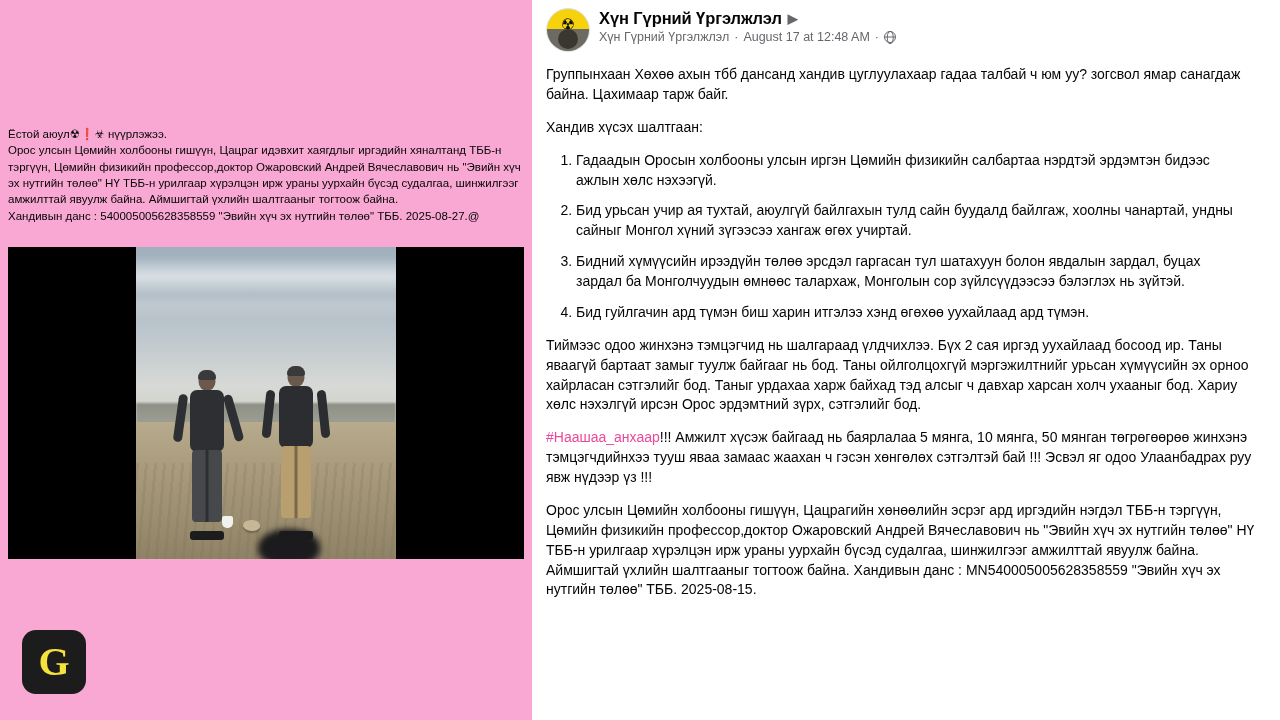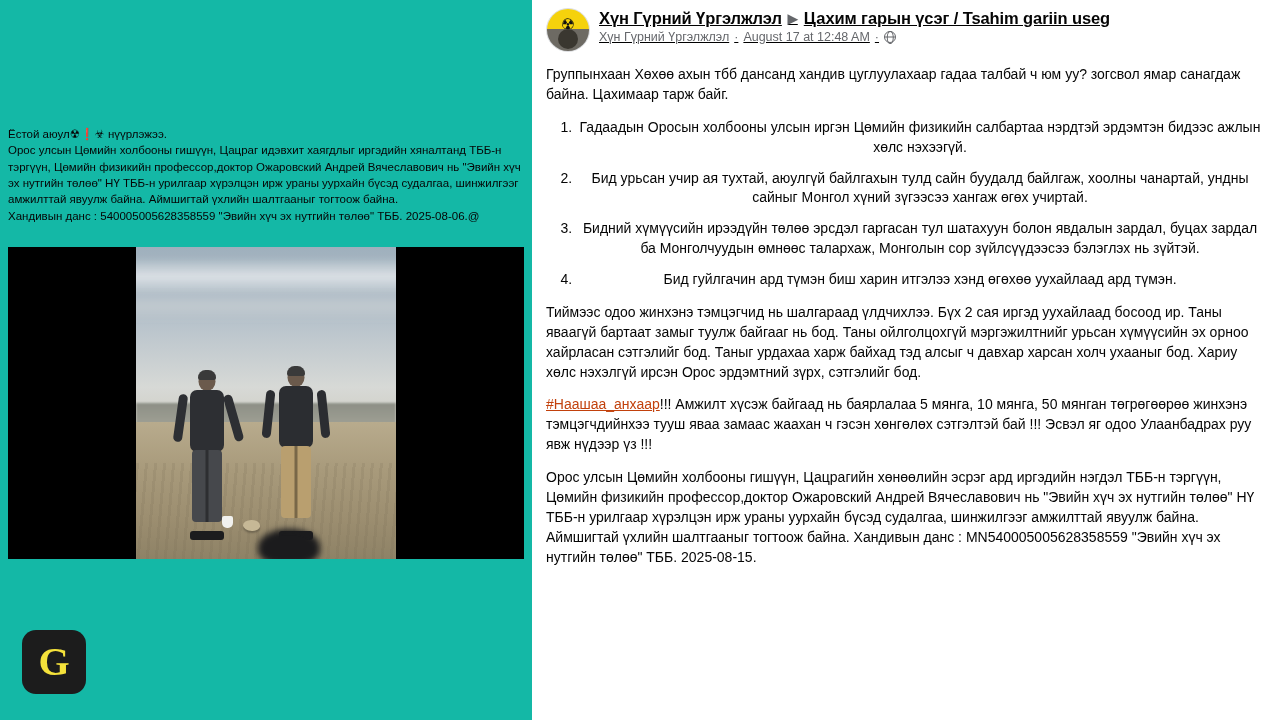--- a/index.html
+++ b/index.html
@@ -15,21 +15,21 @@
     width: 1280px; height: 720px;
     display: flex;
     background: #ffffff;
   }
 
   
   .left {
     position: relative;
     width: 532px;
     height: 720px;
-    background: #14b8a6;
+    background: #f9a8d4;
     padding: 0;
   }
   .left-caption {
     padding: 126px 8px 0 8px;
     font-size: 11.5px;
     line-height: 1.42;
     color: #050505;
   }
   .left-caption .line { white-space: normal; }
 
@@ -163,21 +163,21 @@
     width:22px; height:17px; color:#111; font-size:16px; line-height:17px; text-align:center;
   }
   .avatar .av-bot {
     position:absolute; left:0; bottom:0; width:100%; height:52%;
     background: #6d6a63;
   }
   .avatar .av-face {
     position:absolute; left:50%; bottom:2px; transform:translateX(-50%);
     width:20px; height:20px; border-radius:50%; background:#3a3730;
   }
-  .head-text { flex: 1 1 auto; min-width: 0; padding-top: 1px; text-decoration: underline; }
+  .head-text { flex: 1 1 auto; min-width: 0; padding-top: 1px; }
   .title-row {
     display: flex; align-items: center; gap: 6px;
     font-size: 16.5px; font-weight: 700; color: #050505;
     letter-spacing: -0.1px;
   }
   .title-row .arrow { color: #65676b; font-size: 13px; }
   .meta-row {
     margin-top: 2px;
     font-size: 12.5px;
     color: #65676b;
@@ -198,41 +198,40 @@
   }
 
   .post-body {
     margin-top: 13px;
     font-size: 14px;
     line-height: 1.42;
     color: #050505;
   }
   .post-body p { margin: 0 0 13px 0; }
   .post-body ol {
-    margin: 0 0 13px 0;
+    margin: 0 16px 13px 0;
     padding-left: 30px;
-    text-align: center;
   }
   .post-body ol li {
     margin-bottom: 11px;
   }
-  .hashtag { color: #c2410c; text-decoration: underline; }
+  .hashtag { color: #ec4899; }
   .hashtag-plain { color: #050505; }
 </style>
 </head>
 <body>
 
 <div class="page">
 
   <div class="left">
 
     <div class="left-caption">
       <div class="line">Ёстой аюул☢❗☣ нүүрлэжээ.</div>
       <div class="line">Орос улсын Цөмийн холбооны гишүүн, Цацраг идэвхит хаягдлыг иргэдийн хяналтанд ТББ-н тэргүүн, Цөмийн физикийн профессор,доктор Ожаровский Андрей Вячеславович нь "Эвийн хүч эх нутгийн төлөө" НҮ ТББ-н урилгаар хүрэлцэн ирж ураны уурхайн бүсэд судалгаа, шинжилгээг амжилттай явуулж байна. Аймшигтай үхлийн шалтгааныг тогтоож байна.</div>
-      <div class="line">Хандивын данс : 540005005628358559  "Эвийн хүч эх нутгийн төлөө" ТББ. 2025-08-06.@</div>
+      <div class="line">Хандивын данс : 540005005628358559  "Эвийн хүч эх нутгийн төлөө" ТББ. 2025-08-27.@</div>
     </div>
 
     <div class="video-wrap">
       <div class="video-inner">
         <div class="sky">
           <div class="clouds1"></div>
           <div class="clouds2"></div>
         </div>
         <div class="hills"></div>
         <div class="ground"></div>
@@ -274,34 +273,34 @@
       <div class="avatar">
         <div class="av-top"></div>
         <div class="av-tre">☢</div>
         <div class="av-bot"></div>
         <div class="av-face"></div>
       </div>
       <div class="head-text">
         <div class="title-row">
           <span>Хүн Гүрний Үргэлжлэл</span>
           <span class="arrow">▶</span>
-          <span>Цахим гарын үсэг / Tsahim gariin useg</span>
         </div>
         <div class="meta-row">
           <span>Хүн Гүрний Үргэлжлэл</span>
           <span class="dot">·</span>
           <span>August 17 at 12:48 AM</span>
           <span class="dot">·</span>
           <span class="globe"></span>
         </div>
       </div>
     </div>
 
     <div class="post-body">
       <p>Группынхаан Хөхөө ахын тбб дансанд хандив цуглуулахаар гадаа талбай ч юм уу? зогсвол ямар санагдаж байна. Цахимаар тарж байг.</p>
+      <p>Хандив хүсэх шалтгаан:</p>
       <ol>
         <li>Гадаадын Оросын холбооны улсын иргэн Цөмийн физикийн салбартаа нэрдтэй эрдэмтэн бидээс ажлын хөлс нэхээгүй.</li>
         <li>Бид урьсан учир ая тухтай, аюулгүй байлгахын тулд сайн буудалд байлгаж, хоолны чанартай, ундны сайныг Монгол хүний зүгээсээ хангаж өгөх учиртай.</li>
         <li>Бидний хүмүүсийн ирээдүйн төлөө эрсдэл гаргасан тул шатахуун болон явдалын зардал, буцах зардал ба Монголчуудын өмнөөс талархаж, Монголын сор зүйлсүүдээсээ бэлэглэх нь зүйтэй.</li>
         <li>Бид гуйлгачин ард түмэн биш харин итгэлээ хэнд өгөхөө уухайлаад ард түмэн.</li>
       </ol>
       <p>Тиймээс одоо жинхэнэ тэмцэгчид нь шалгараад үлдчихлээ. Бүх 2 сая иргэд уухайлаад босоод ир. Таны яваагүй бартаат замыг туулж байгааг нь бод. Таны ойлголцохгүй мэргэжилтнийг урьсан хүмүүсийн эх орноо хайрласан сэтгэлийг бод. Таныг урдахаа харж байхад тэд алсыг ч давхар харсан холч ухааныг бод. Хариу хөлс нэхэлгүй ирсэн Орос эрдэмтний зүрх, сэтгэлийг бод.</p>
       <p><span class="hashtag">#Наашаа_анхаар</span><span class="hashtag-plain">!!! Амжилт хүсэж байгаад нь баярлалаа 5 мянга, 10 мянга, 50 мянган төгрөгөөрөө жинхэнэ тэмцэгчдийнхээ тууш яваа замаас жаахан ч гэсэн хөнгөлөх сэтгэлтэй бай !!! Эсвэл яг одоо Улаанбадрах руу явж нүдээр үз !!!</span></p>
       <p>Орос улсын Цөмийн холбооны гишүүн, Цацрагийн хөнөөлийн эсрэг ард иргэдийн нэгдэл ТББ-н тэргүүн, Цөмийн физикийн профессор,доктор Ожаровский Андрей Вячеславович нь "Эвийн хүч эх нутгийн төлөө" НҮ ТББ-н урилгаар хүрэлцэн ирж ураны уурхайн бүсэд судалгаа, шинжилгээг амжилттай явуулж байна. Аймшигтай үхлийн шалтгааныг тогтоож байна. Хандивын данс : MN540005005628358559 "Эвийн хүч эх нутгийн төлөө" ТББ. 2025-08-15.</p>
     </div>

